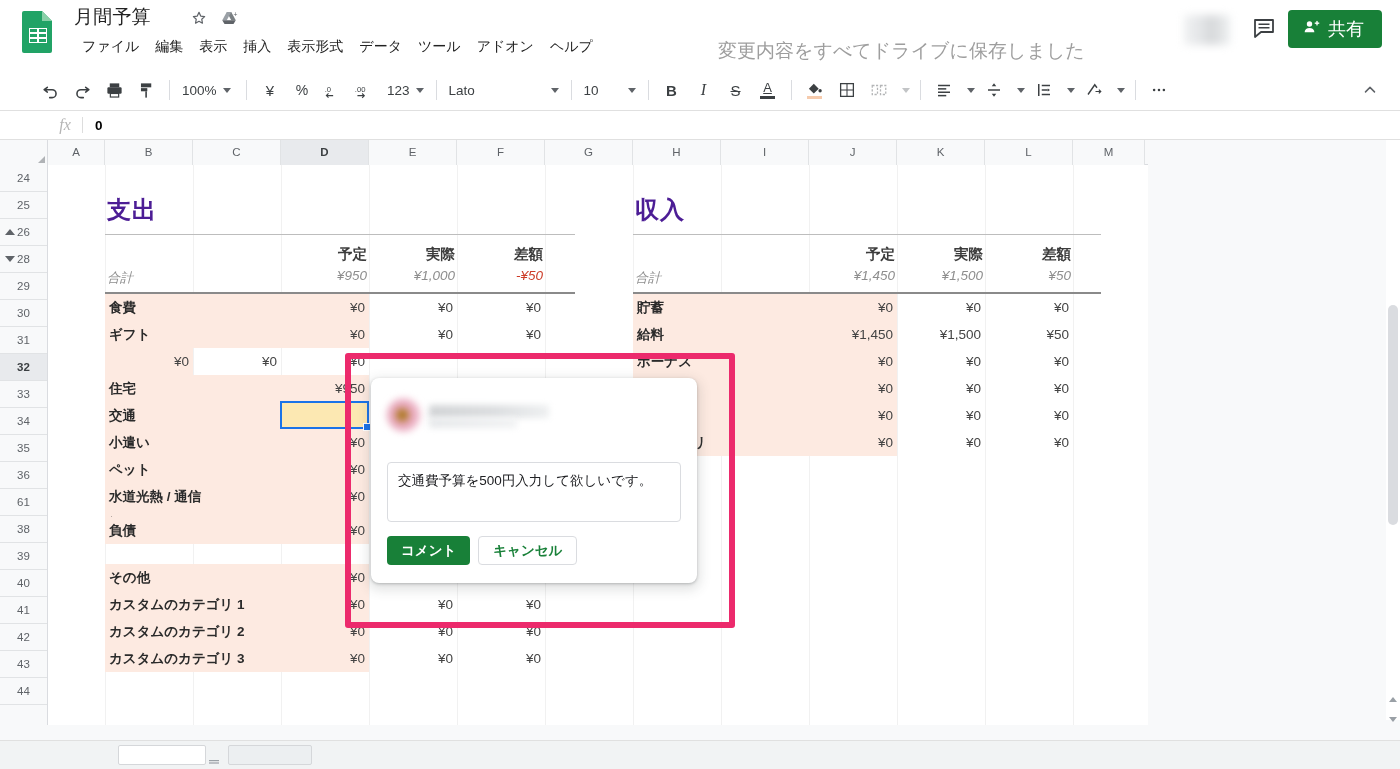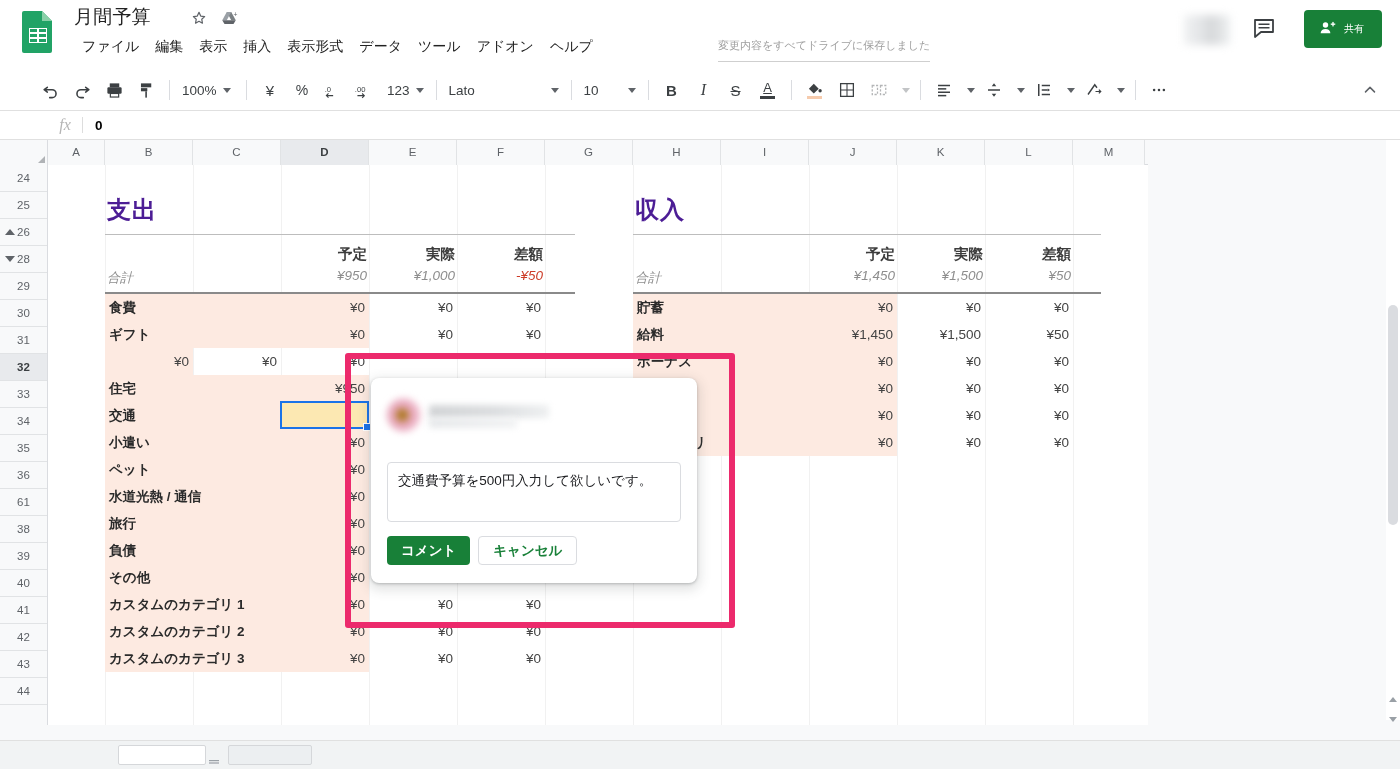--- a/index.html
+++ b/index.html
@@ -37,41 +37,41 @@
     position: absolute; left: 74px; top: 36px;
     display: flex; gap: 0px; align-items: center;
   }
   #menubar .menu-item {
     font-size: 14px; color: #222; padding: 2px 8px;
     white-space: nowrap; cursor: pointer; border-radius: 3px;
   }
 
   #save-status {
     position: absolute; left: 718px; top: 38px;
-    font-size: 11px; color: #9e9e9e;
+    font-size: 19px; color: #9e9e9e;
     border-bottom: 1px solid #cfcfcf;
     padding-bottom: 8px; white-space: nowrap; cursor: pointer;
   }
 
   #avatar-blur {
     position: absolute; right: 170px; top: 15px;
     width: 46px; height: 30px;
     background:
       linear-gradient(90deg, #f0f1f2 0%, #e4e6e8 35%, #d6d8da 60%, #eef0f1 100%);
     filter: blur(4px);
     border-radius: 3px;
   }
   #comment-history-icon {
     position: absolute; right: 124px; top: 16px; cursor: pointer;
   }
   #share-button {
     position: absolute; right: 18px; top: 10px;
     height: 38px; padding: 0 18px 0 14px;
     background: #188038; color: #fff; border: none; border-radius: 4px;
-    font-size: 10px; display: flex; align-items: center; gap: 8px;
+    font-size: 18px; display: flex; align-items: center; gap: 8px;
     cursor: pointer; font-family: inherit;
   }
   #share-button .sb-label { line-height: 1; padding-bottom: 1px; }
 
   
   #toolbar {
     position: absolute; left: 0; top: 70px; width: 1400px; height: 40px;
     background: #fff;
     display: flex; align-items: center;
   }
@@ -740,21 +740,21 @@
         <div class="planned" style="width:88px">¥0</div>
         <div class="actual" style="width:88px">¥0</div>
         <div class="diff" style="width:88px">¥0</div>
       </div>
       <div class="catrow" style="left:57px;top:345px;">
         <div class="namecell" style="width:176px">旅行</div>
         <div class="planned" style="width:88px">¥0</div>
         <div class="actual" style="width:88px">¥0</div>
         <div class="diff" style="width:88px">¥0</div>
       </div>
-      <div class="catrow" style="left:57px;top:372px;">
+      <div class="catrow" style="left:57px;top:352px;">
         <div class="namecell" style="width:176px">負債</div>
         <div class="planned" style="width:88px">¥0</div>
         <div class="actual" style="width:88px">¥0</div>
         <div class="diff" style="width:88px">¥0</div>
       </div>
       <div class="catrow" style="left:57px;top:399px;">
         <div class="namecell" style="width:176px">その他</div>
         <div class="planned" style="width:88px">¥0</div>
         <div class="actual" style="width:88px">¥0</div>
         <div class="diff" style="width:88px">¥0</div>

